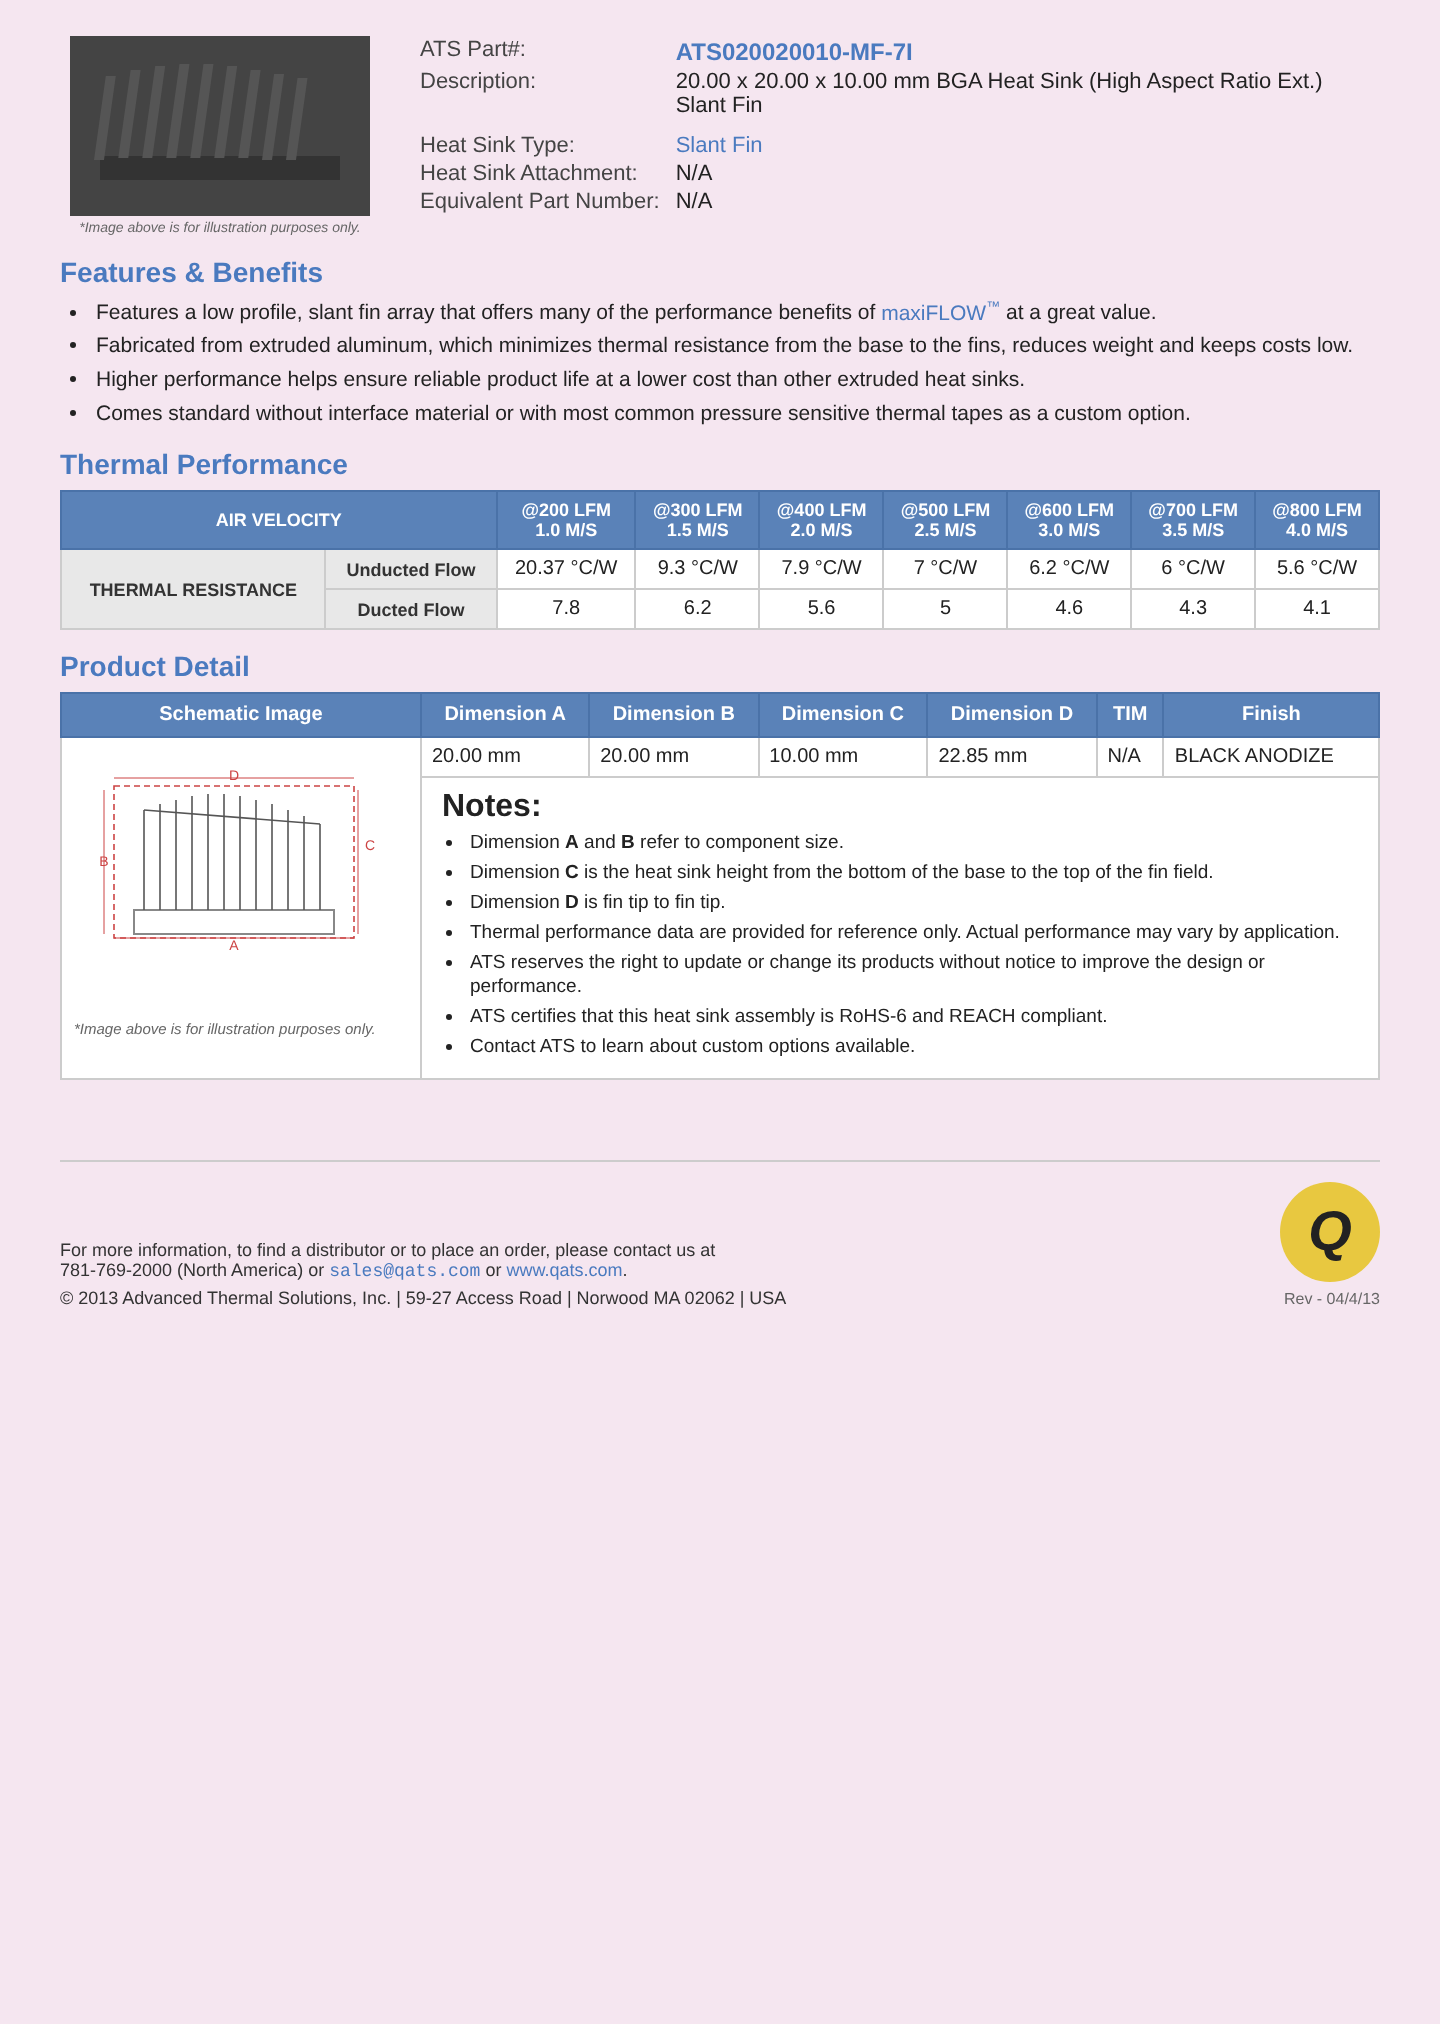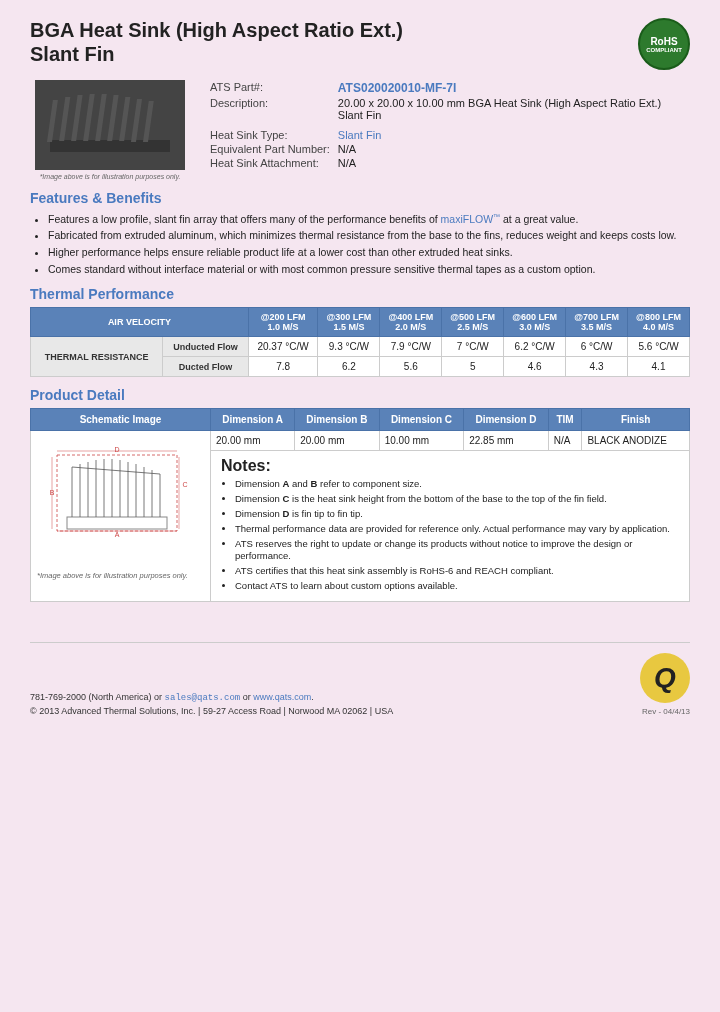--- a/index.html
+++ b/index.html
@@ -201,32 +201,20 @@
     .sup { font-size: 7px; vertical-align: super; }
 
     .schematic-svg { width: 160px; height: 130px; }
     .schematic-note { font-size: 7.5px; color: #666; font-style: italic; margin-top: 2px; }
   </style>
 </head>
 <body>
 
 <div class="page">
 
-  <div class="header">
-    <div class="title-block">
-      <h1>
-        <span>BGA Heat Sink (High Aspect Ratio Ext.)</span><br>
-        <span>Slant Fin</span>
-      </h1>
-    </div>
-    <div class="rohs-badge">
-      <span class="rohs-text">RoHS</span>
-      <span style="font-size:6px;">COMPLIANT</span>
-    </div>
-  </div>
 
   <div class="product-info-row">
     <div class="product-image-block">
       <div class="product-image">
 
         <svg viewBox="0 0 140 80" class="heatsink-svg">
 
           <rect x="10" y="55" width="120" height="12" fill="#333"></rect>
 
           <g fill="#555">
@@ -257,25 +245,25 @@
           <td class="description-text">20.00 x 20.00 x 10.00 mm BGA Heat Sink (High Aspect Ratio Ext.) Slant Fin</td>
         </tr>
         <tr>
           <td colspan="2" style="height:6px;"></td>
         </tr>
         <tr>
           <td class="spec-label">Heat Sink Type:</td>
           <td><span class="spec-link">Slant Fin</span></td>
         </tr>
         <tr>
+          <td class="spec-label">Heat Sink Attachment:</td>
+          <td class="spec-value">N/A</td>
+        </tr>
+        <tr>
           <td class="spec-label">Equivalent Part Number:</td>
-          <td class="spec-value">N/A</td>
-        </tr>
-        <tr>
-          <td class="spec-label">Heat Sink Attachment:</td>
           <td class="spec-value">N/A</td>
         </tr>
       </tbody>
         </table>
     </div>
   </div>
 
   <div class="section-heading">Features &amp; Benefits</div>
   <ul class="feature-list">
     <li>Features a low profile, slant fin array that offers many of the performance benefits of <a class="maxiflow-link">maxiFLOW<span class="sup">™</span></a> at a great value.</li>
@@ -395,21 +383,21 @@
           </ul>
         </td>
       </tr>
     </tbody>
   </table>
 
   <div style="margin-top:40px;"></div>
   <div class="footer-area">
     <div>
       <div class="footer-contact">
-        <br>
+        <span>For more information, to find a distributor or to place an order, please contact us at</span><br>
         <span>781-769-2000 (North America)</span>
         <span> or </span>
         <a style="color:#4a7abf;font-family:Liberation Mono, monospace;">sales@qats.com</a>
         <span> or </span>
         <a style="color:#4a7abf;">www.qats.com</a>.
       </div>
       <div class="footer-copyright">© 2013 Advanced Thermal Solutions, Inc.  |  59-27 Access Road  |  Norwood MA  02062  |  USA</div>
     </div>
     <div style="text-align:right;">
       <div class="ats-logo">

